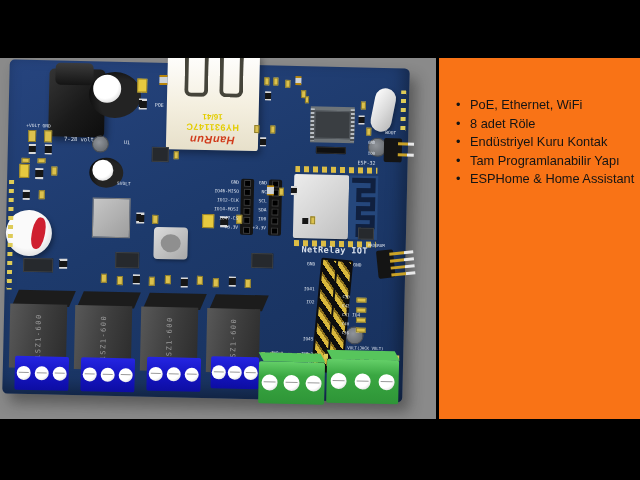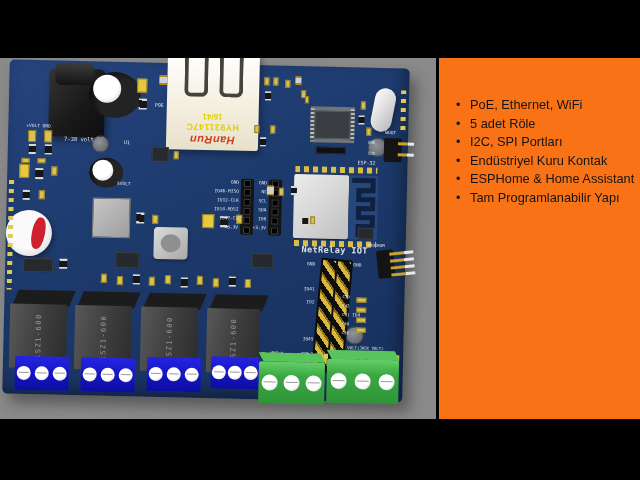--- a/index.html
+++ b/index.html
@@ -394,22 +394,21 @@
             <div class="screw" style="width:16px;height:16px;"></div>
             <div class="screw" style="width:16px;height:16px;"></div>
           </div>
         </div>
     </div>
   </div>
 
   <div class="panel">
     <ul class="features" id="feature-list">
         <li>PoE, Ethernet, WiFi</li>
-        <li>5 adet Röle</li>
-        <li>I2C, SPI Portları</li>
+        <li>8 adet Röle</li>
         <li>Endüstriyel Kuru Kontak</li>
+        <li>Tam Programlanabilir Yapı</li>
         <li>ESPHome &amp; Home Assistant</li>
-        <li>Tam Programlanabilir Yapı</li>
       </ul>
   </div>
 
   <div class="bar bottom"></div>
 </div>
 
 </body></html>

